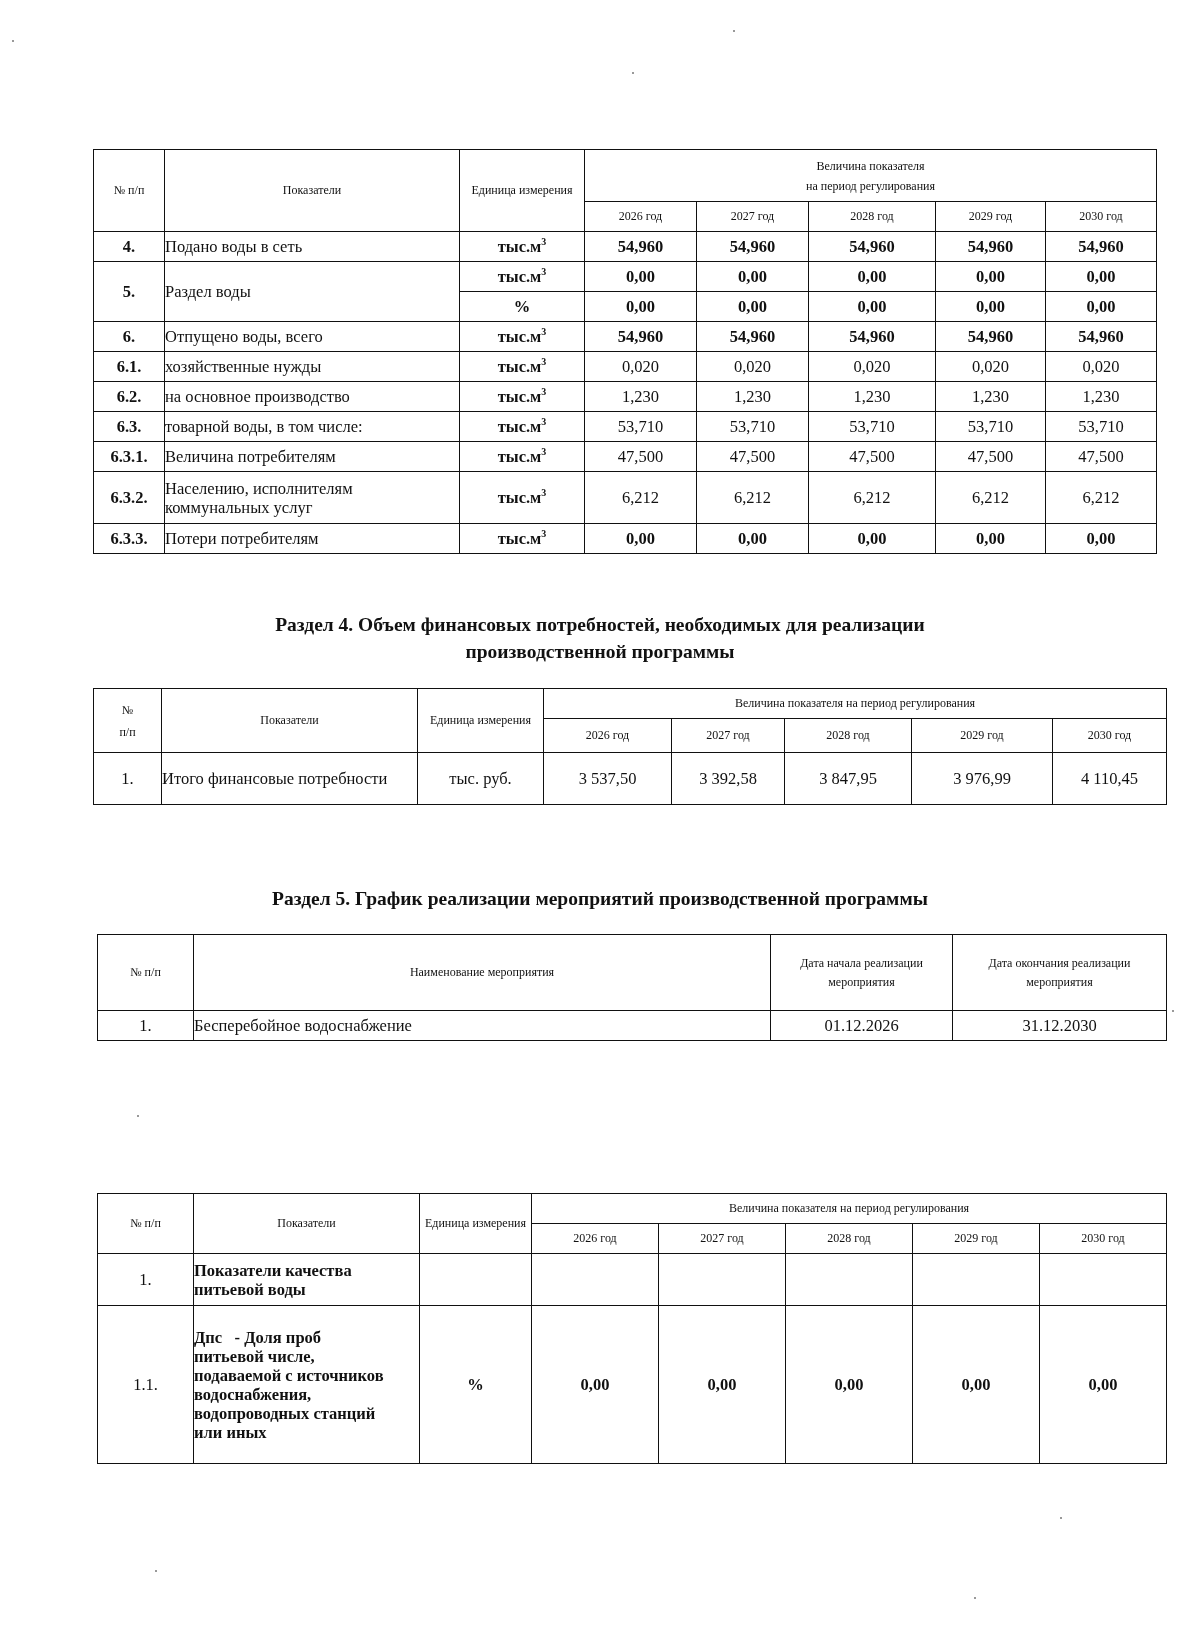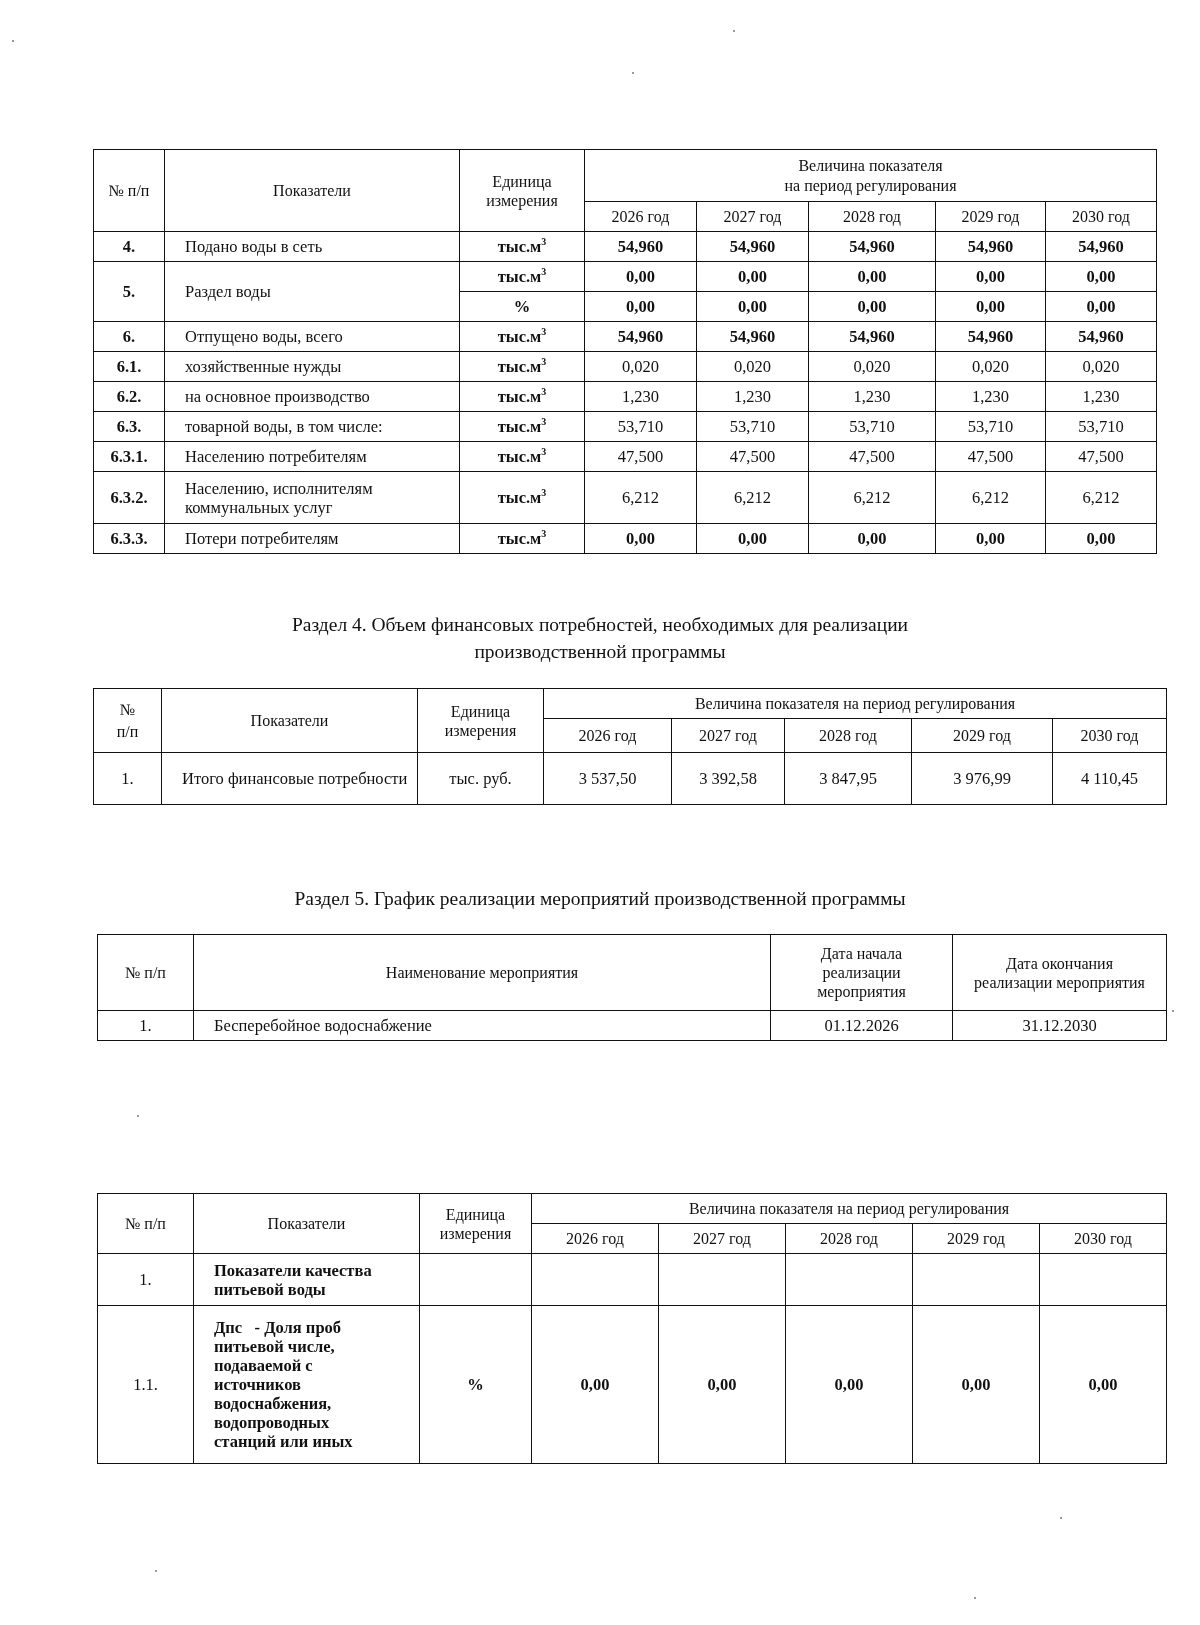--- a/index.html
+++ b/index.html
@@ -5,26 +5,26 @@
   html, body { margin: 0; padding: 0; background: #ffffff; }
   body {
     width: 1200px; height: 1625px; position: relative; overflow: hidden;
     font-family: "Liberation Serif", "DejaVu Serif", serif; color: #111;
   }
   table { border-collapse: collapse; position: absolute; table-layout: fixed; }
   td, th {
     border: 1.6px solid #111; font-weight: normal; font-size: 16.5px;
     text-align: center; vertical-align: middle; padding: 0 4px; line-height: 19px;
   }
-  .hdr td { font-size: 16px; }
-  td.left { text-align: left; padding-left: 20px; }
+  .hdr td { font-size: 12px; }
+  td.left { text-align: left; padding-left: 0; }
   td.bold { font-weight: bold; }
   .title {
     position: absolute; left: 0; width: 1200px; text-align: center;
-    font-weight: normal; font-size: 19.5px; line-height: 27px;
+    font-weight: bold; font-size: 19.5px; line-height: 27px;
   }
   sup { font-size: 10px; vertical-align: 7px; line-height: 0; }
   .speck { position: absolute; width: 2px; height: 2px; background: #777; border-radius: 1px; }
 </style>
 </head>
 <body>
 
 <table style="left:93px; top:149px; width:1063px;">
   <colgroup>
     <col style="width:71px">
@@ -123,21 +123,21 @@
     <td class="bold"><span>тыс.м</span><sup>3</sup></td>
     <td>53,710</td>
     <td>53,710</td>
     <td>53,710</td>
     <td>53,710</td>
     <td>53,710</td>
   </tr>
 
   <tr style="height:30px">
     <td class="bold">6.3.1.</td>
-    <td class="left">Населению потребителям</td>
+    <td class="left">Величина потребителям</td>
     <td class="bold"><span>тыс.м</span><sup>3</sup></td>
     <td>47,500</td>
     <td>47,500</td>
     <td>47,500</td>
     <td>47,500</td>
     <td>47,500</td>
   </tr>
 
   <tr style="height:52px">
     <td class="bold">6.3.2.</td>

